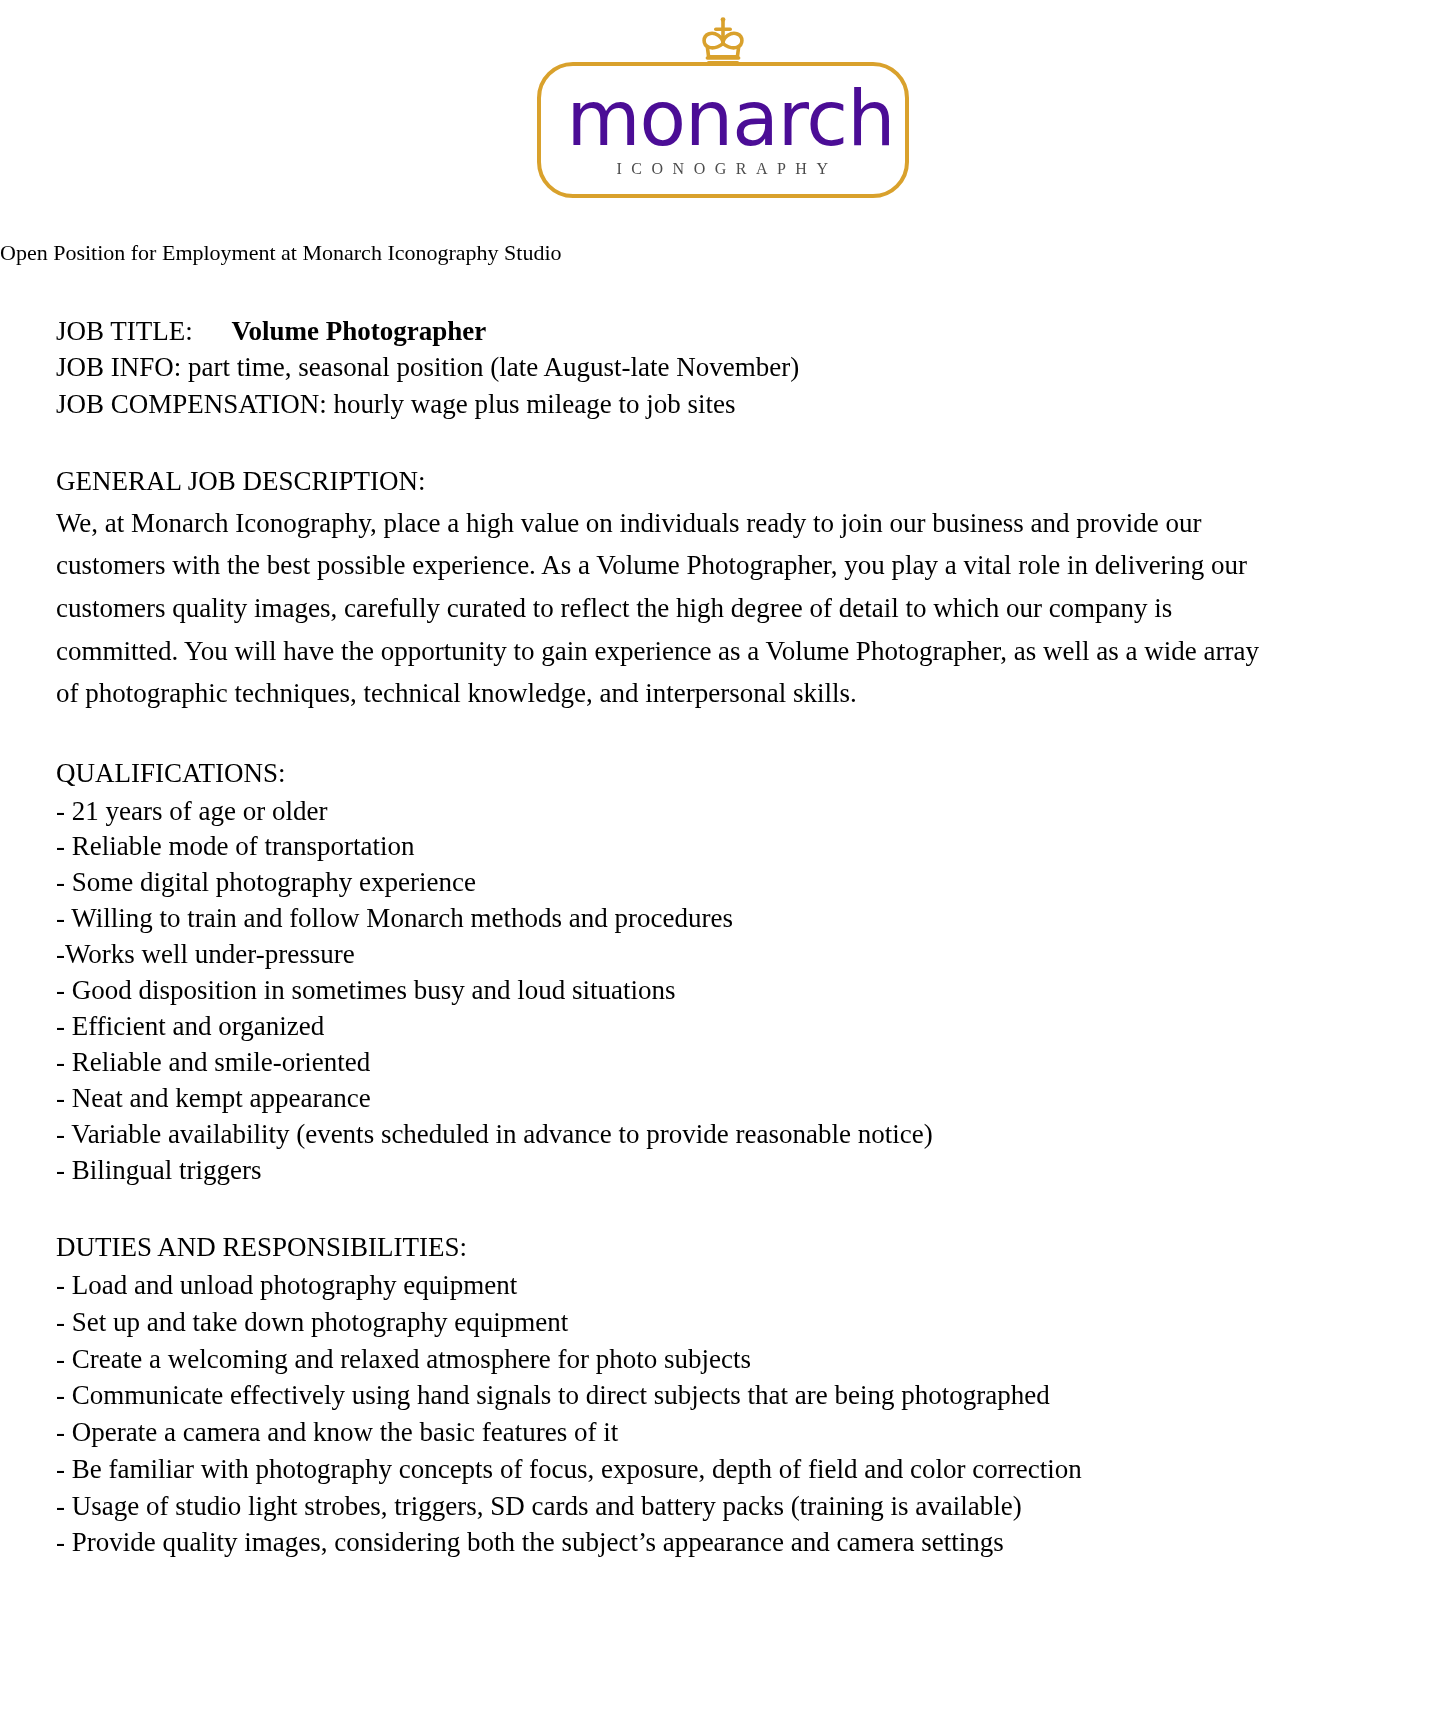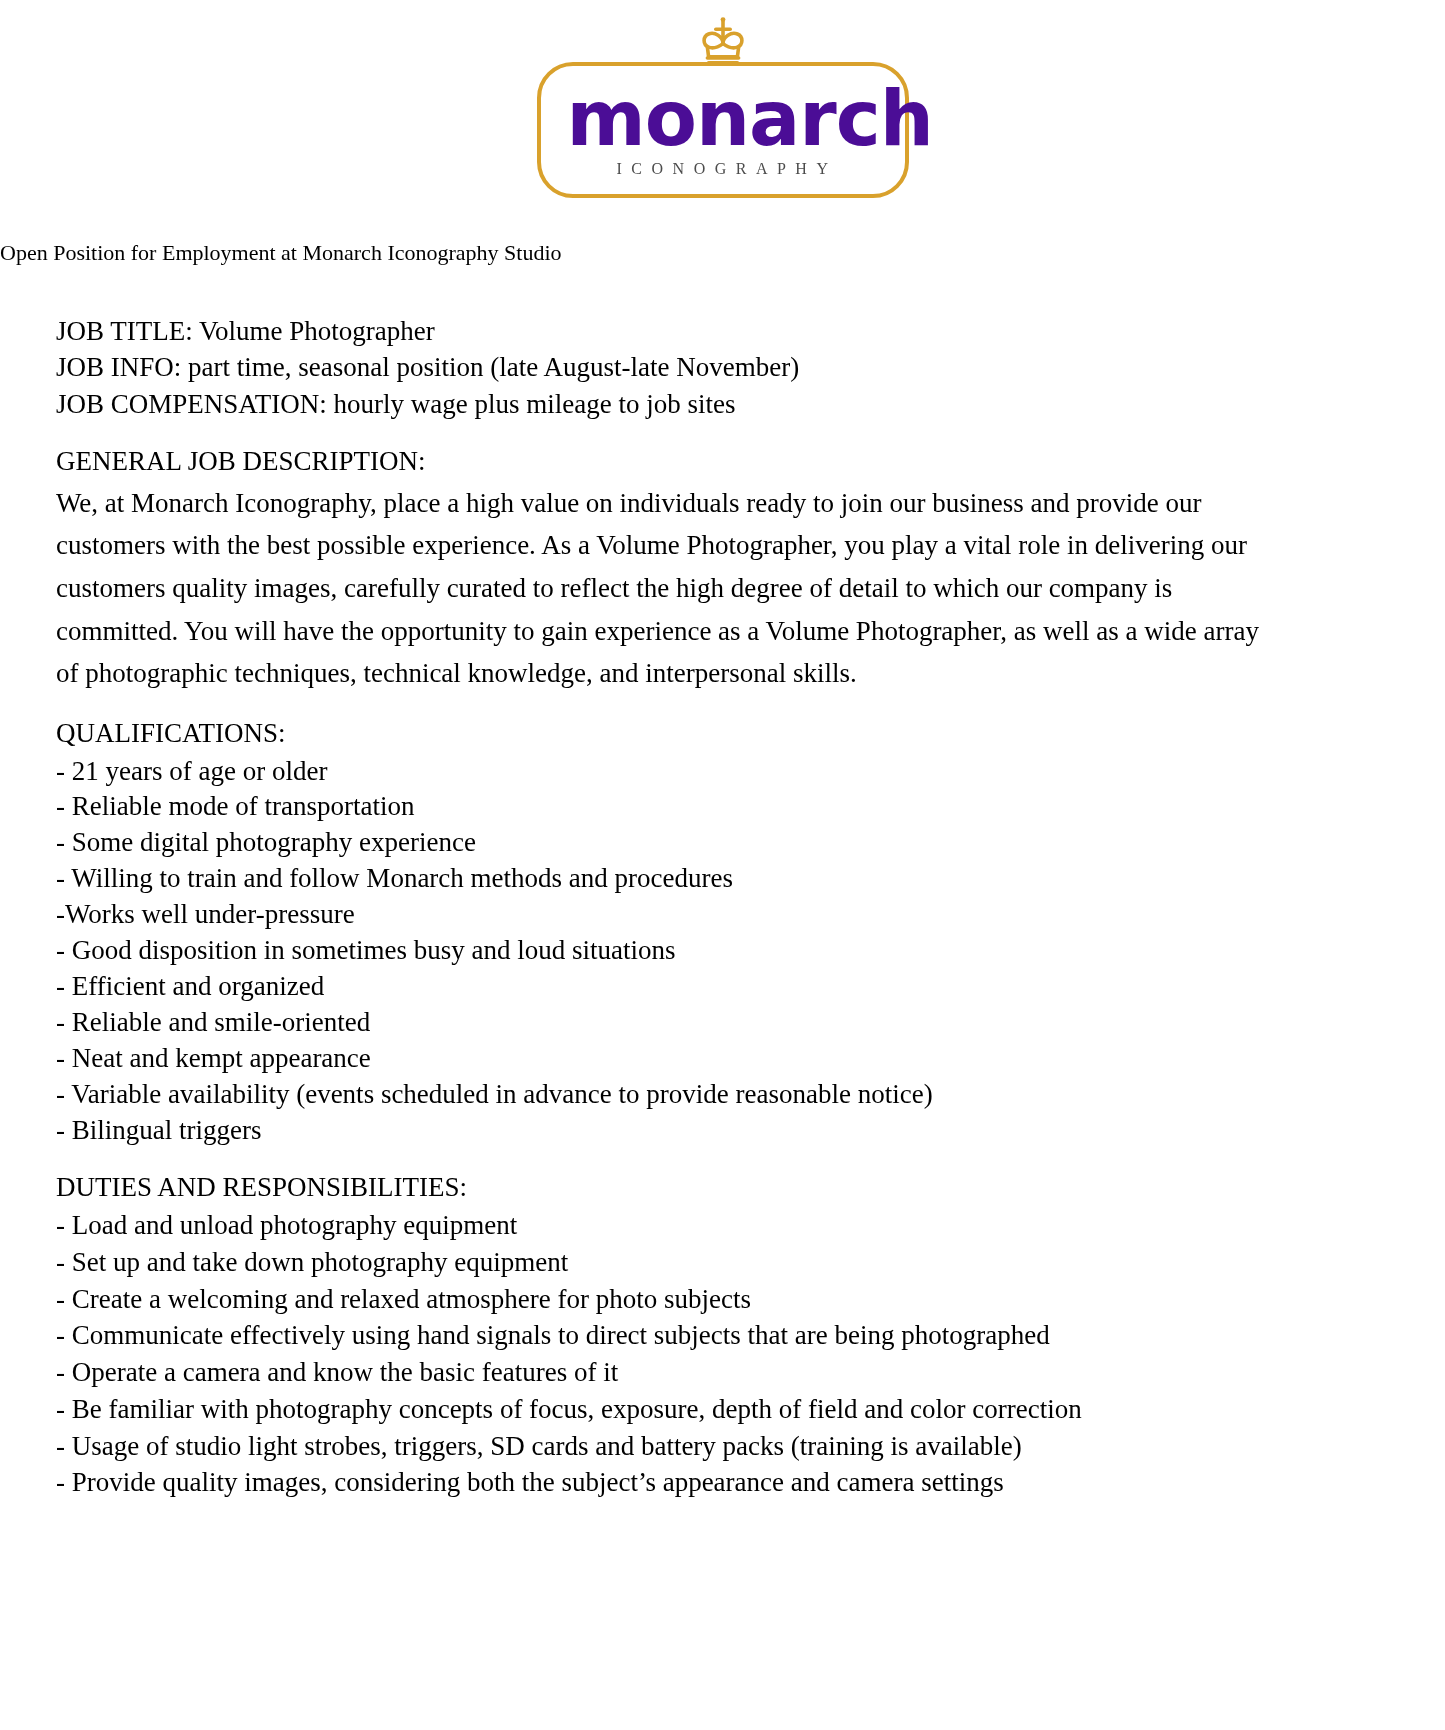--- a/index.html
+++ b/index.html
@@ -48,21 +48,21 @@
     position: relative;
     border: 4px solid #d9a12c;
     border-radius: 36px;
     background: #ffffff;
     padding: 22px 26px 16px 26px;
     text-align: center;
     z-index: 2;
   }
   .wordmark {
     font-family: "DejaVu Sans", "Liberation Sans", sans-serif;
-    font-weight: 700;
+    font-weight: 400;
     font-size: 76px;
     line-height: 0.82;
     letter-spacing: -1px;
     color: #4b0d96;
     display: block;
     white-space: nowrap;
   }
   .tagline {
     margin-top: 10px;
     font-family: "Liberation Serif", "DejaVu Serif", serif;
@@ -86,25 +86,26 @@
     line-height: 1.36;
   }
 
   .meta-block {
     margin-top: 46px;
   }
   .meta-line {
     white-space: nowrap;
   }
   .meta-line .bold {
-    font-weight: normal;
+    font-weight: bold;
+    margin-left: 32px;
   }
 
   .section {
-    margin-top: 20px;
+    margin-top: 40px;
   }
   .section-heading {
     margin-bottom: 2px;
   }
   .paragraph {
     line-height: 1.58;
     text-align: left;
     max-width: 1210px;
   }
   .list {

